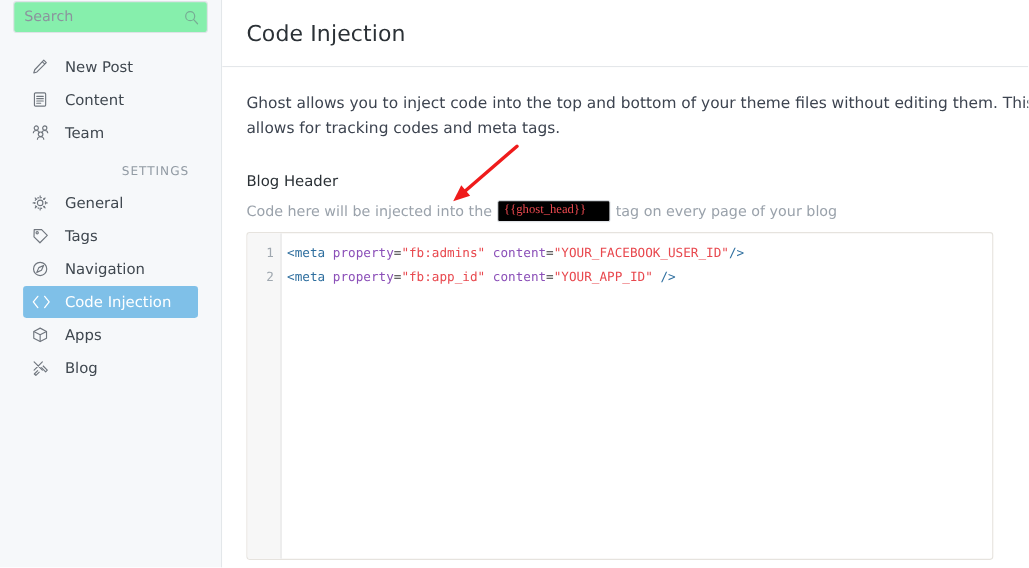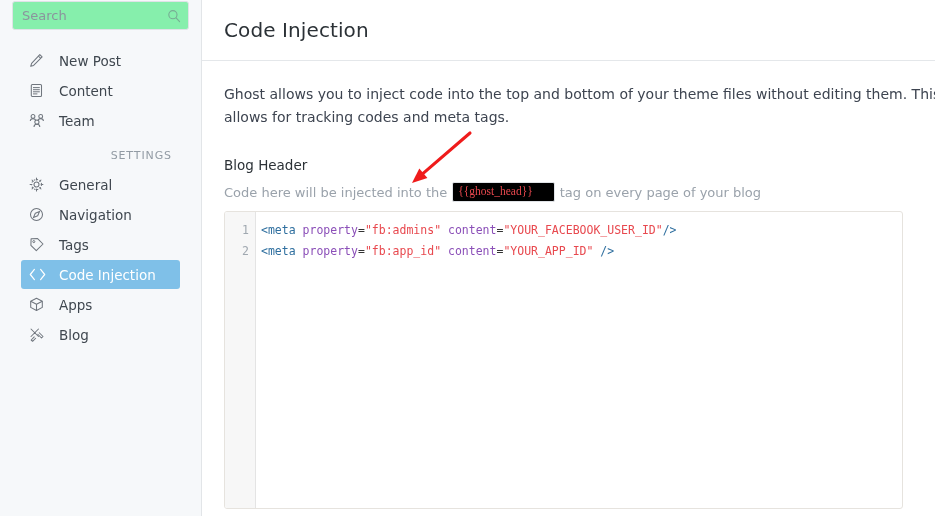--- a/index.html
+++ b/index.html
@@ -314,36 +314,36 @@
             <circle cx="7.5" cy="7.5" r="2.5" fill="none" stroke="#596069" stroke-width="1.05"></circle>
             <path d="M7.5 1.1v1.8M7.5 12.1v1.8M1.1 7.5h1.8M12.1 7.5h1.8M3 3l1.3 1.3M10.7 10.7L12 12M12 3l-1.3 1.3M4.3 10.7L3 12" stroke="#596069" stroke-width="1.05" stroke-linecap="round"></path>
             <circle cx="7.5" cy="7.5" r="5" fill="none" stroke="#596069" stroke-width="1.05" stroke-dasharray="1.4 1.5"></circle>
           </svg>
         </span>
         <span class="nav-label">General</span>
       </div>
 
       <div class="nav-item">
         <span class="nav-icon">
+          <svg width="16" height="15" viewBox="0 0 16 15">
+            <path d="M8.6 1.6 L14 7 L7.3 13.7 L1.9 8.3 L2.1 1.8 Z" fill="none" stroke="#596069" stroke-width="1.05" stroke-linejoin="round"></path>
+            <circle cx="4.8" cy="4.6" r="1.05" fill="none" stroke="#596069" stroke-width="1"></circle>
+          </svg>
+        </span>
+        <span class="nav-label">Tags</span>
+      </div>
+
+      <div class="nav-item">
+        <span class="nav-icon">
           <svg width="15" height="15" viewBox="0 0 15 15">
             <circle cx="7.5" cy="7.5" r="6" fill="none" stroke="#596069" stroke-width="1.05"></circle>
             <path d="M10.6 4.4 L6.3 6.3 L4.4 10.6 L8.7 8.7 Z" fill="none" stroke="#596069" stroke-width="1.05" stroke-linejoin="round"></path>
           </svg>
         </span>
         <span class="nav-label">Navigation</span>
-      </div>
-
-      <div class="nav-item">
-        <span class="nav-icon">
-          <svg width="16" height="15" viewBox="0 0 16 15">
-            <path d="M8.6 1.6 L14 7 L7.3 13.7 L1.9 8.3 L2.1 1.8 Z" fill="none" stroke="#596069" stroke-width="1.05" stroke-linejoin="round"></path>
-            <circle cx="4.8" cy="4.6" r="1.05" fill="none" stroke="#596069" stroke-width="1"></circle>
-          </svg>
-        </span>
-        <span class="nav-label">Tags</span>
       </div>
 
       <div class="nav-item active">
         <span class="nav-icon">
           <svg width="17" height="13" viewBox="0 0 17 13">
             <path d="M5.4 1.4 L1.3 6.5 L5.4 11.6" fill="none" stroke="#ffffff" stroke-width="1.2" stroke-linecap="round" stroke-linejoin="round"></path>
             <path d="M11.6 1.4 L15.7 6.5 L11.6 11.6" fill="none" stroke="#ffffff" stroke-width="1.2" stroke-linecap="round" stroke-linejoin="round"></path>
           </svg>
         </span>
         <span class="nav-label">Code Injection</span>

